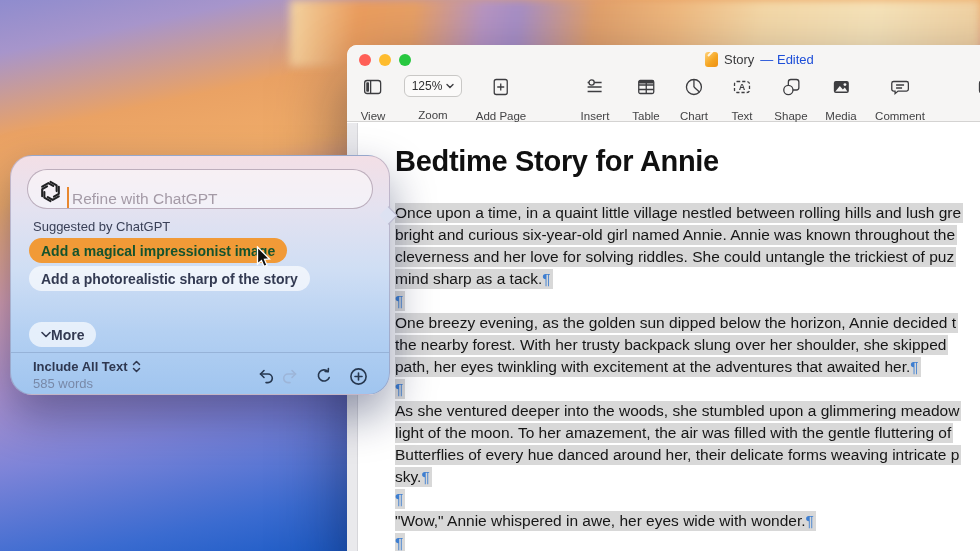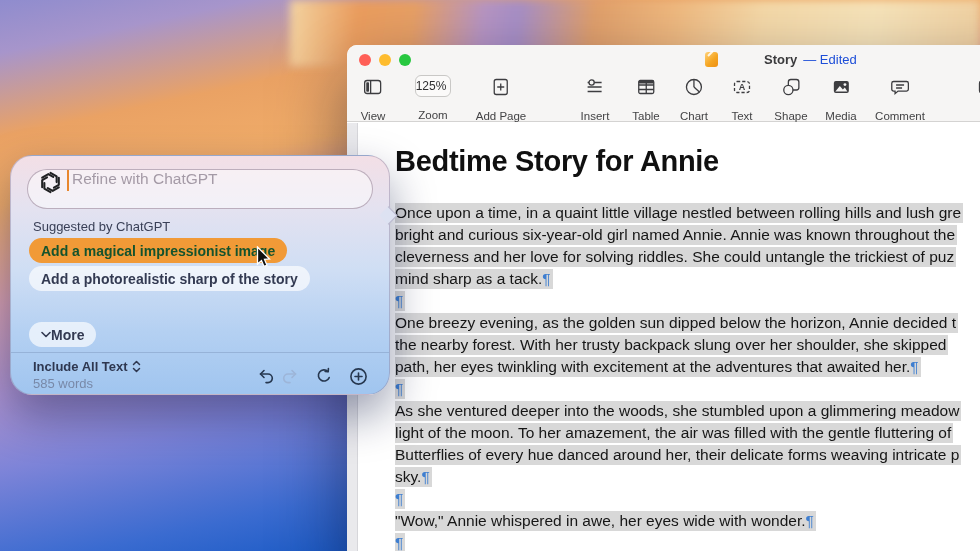--- a/index.html
+++ b/index.html
@@ -20,27 +20,27 @@
     border-radius:10px; background:#fff; z-index:1;
     box-shadow:0 30px 70px rgba(10,10,40,.5);
     overflow:hidden;
   }
   .chrome { position:absolute; left:0; top:0; right:0; height:77px; background:#f6f5f4; border-bottom:1px solid #d4d3d2; }
   .traffic { position:absolute; top:9px; left:12px; display:flex; gap:8px; }
   .light { width:12px; height:12px; border-radius:50%; }
   .titlebar { position:absolute; top:7px; left:358px; display:flex; align-items:center; gap:6px; font-size:13px; }
   .doc-icon { width:13px; height:15px; border-radius:3px; background:linear-gradient(135deg,#ffd27a 0%,#f5a623 55%,#ee8f12 100%); position:relative; }
   .doc-icon::after { content:""; position:absolute; left:3px; top:3px; width:7px; height:2px; background:rgba(255,255,255,.85); transform:rotate(-45deg); transform-origin:left center; }
-  .title-name { font-weight:700; color:#3a3a3c;margin-left:40px; }
+  .title-name { font-weight:400; color:#3a3a3c; }
   .title-edited { color:#1d4ed8; }
   .titem { position:absolute; top:30px; transform:translateX(-50%); text-align:center; color:#3e3e40; }
   .titem .tlabel { font-size:11.5px; margin-top:12px; color:#434345; white-space:nowrap; }
   .ticon { height:23px; display:flex; align-items:center; justify-content:center; }
   .ticon svg { stroke:#3d3d40; fill:none; stroke-width:1.3; }
-  .zoom-btn { border:1px solid #c9c8c6; border-radius:6px; background:#fbfaf9; height:22px; width:36px;
+  .zoom-btn { border:1px solid #c9c8c6; border-radius:6px; background:#fbfaf9; height:22px; width:58px;
     display:flex; align-items:center; justify-content:center; gap:4px; font-size:12px; color:#2f2f31; margin:0 auto; }
   
   .docarea { position:absolute; left:0; right:0; top:78px; bottom:0; background:#fff; }
   .page-edge { position:absolute; left:0; top:0; bottom:0; width:11px; background:#e9e9ec; border-right:1px solid #d6d6da; }
   .doc-content { position:absolute; left:48px; right:0; top:0; bottom:0; overflow:hidden; }
   .doc-heading { margin-top:22px; font-size:29px; font-weight:700; color:#101010; letter-spacing:-.3px; white-space:nowrap; }
   .lines { margin-top:24px; }
   .dline { height:22px; line-height:22px; font-size:15.5px; color:#161616; white-space:nowrap; }
   .hl { background:#d8d8d8; padding:1px 2px 2px 0; }
   .pilcrow { color:#3e7ed0; }
@@ -49,21 +49,21 @@
     position:absolute; left:10px; top:155px; width:380px; height:240px; z-index:5;
     border-radius:22px;
     background:linear-gradient(180deg,#f3dfe6 0%,#e4e2f0 22%,#cfdef4 48%,#b4d0f2 74%,#a0c5ef 100%);
     border:1px solid rgba(140,130,160,.45);
     box-shadow:0 20px 45px rgba(5,15,60,.40);
   }
   .panel-arrow { position:absolute; right:-6px; top:53px; width:13px; height:13px; transform:rotate(45deg);
     background:#dde2f2; border-top:1px solid rgba(140,130,160,.45); border-right:1px solid rgba(140,130,160,.45); }
   .gpt-input { position:absolute; left:16px; right:16px; top:13px; height:40px; border-radius:20px;
     background:rgba(255,255,255,.5); border:1px solid rgba(150,130,150,.6);
-    display:flex; align-items:flex-start; padding-left:10px; }
+    display:flex; align-items:flex-end; padding-left:10px; }
   .caret { width:2px; height:21px; background:#e8872e; margin:0 3px 0 4px; }
   .placeholder { font-size:15.5px; color:#a49aa6; }
   .suggested-label { position:absolute; left:22px; top:63px; font-size:13px; font-weight:400; color:#3a4057; }
   .pill { position:absolute; left:18px; height:25px; border-radius:13px; display:inline-flex; align-items:center;
     padding:0 12px; font-size:14px; font-weight:600; color:#333a52; background:rgba(255,255,255,.66); white-space:nowrap; }
   .pill.orange { background:#f19a37; color:#14532d; }
   .more-pill { gap:0; }
   .divider { position:absolute; left:0; right:0; top:196px; height:1px; background:rgba(90,110,150,.28); }
   .scope { position:absolute; left:22px; top:203px; display:flex; align-items:center; gap:4px;
     font-size:13px; font-weight:600; color:#2e3750; }

